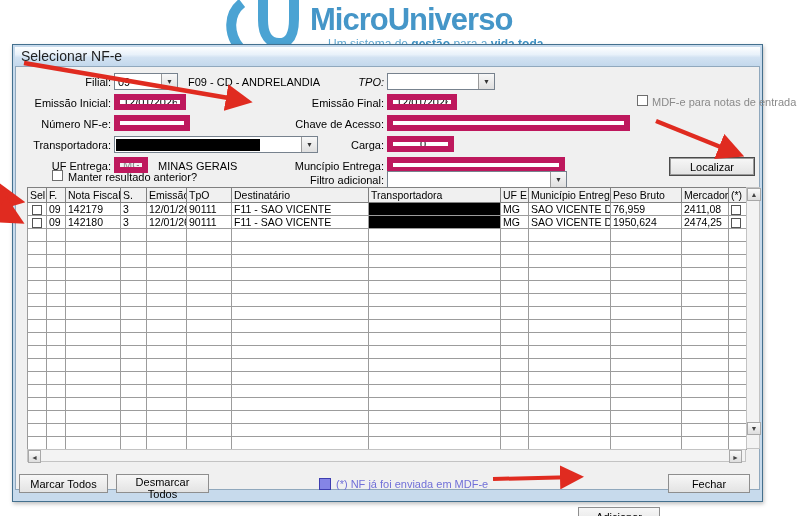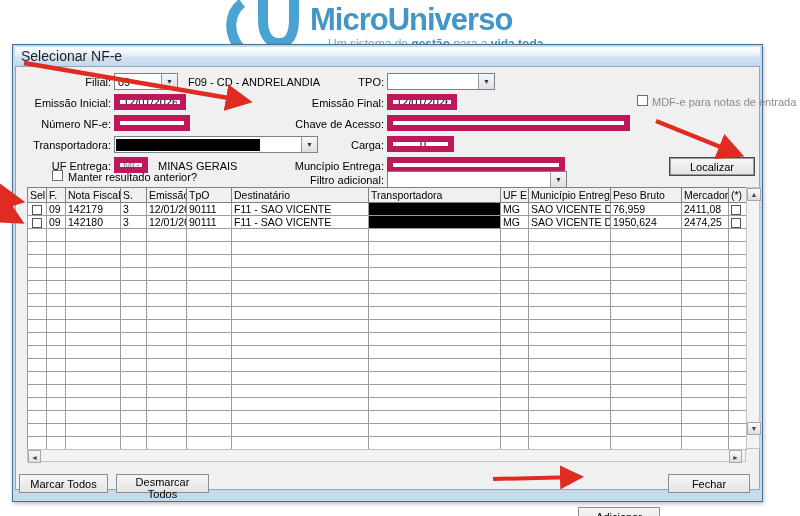--- a/index.html
+++ b/index.html
@@ -92,21 +92,21 @@
       <span>Selecionar NF-e</span>
     </div>
     <div class="client">
 
       <div class="lbl" style="left:10px;top:9px;width:85px;">Filial:</div>
       <div class="combo" style="left:98px;top:6px;width:64px;">
         <span class="val">09</span>
         <span class="arrow">▼</span>
       </div>
       <div class="statictext" style="left:172px;top:9px;">F09 - CD - ANDRELANDIA</div>
-      <div class="lbl" style="left:270px;top:9px;width:98px;">TPO:</div>
+      <div class="lbl" style="left:270px;top:9px;width:98px;font-style:italic;">TPO:</div>
       <div class="combo" style="left:371px;top:6px;width:108px;">
         <span class="val"></span>
         <span class="arrow">▼</span>
       </div>
 
       <div class="lbl" style="left:10px;top:30px;width:85px;">Emissão Inicial:</div>
       <input class="inp" style="left: 98px; top: 27px; width: 72px;" value="12/01/2026">
       <div class="lbl" style="left:270px;top:30px;width:98px;">Emissão Final:</div>
       <input class="inp" style="left: 371px; top: 27px; width: 70px;" value="12/01/2026">
       <span class="chk" style="left:621px;top:28px;"></span>
@@ -488,20 +488,23 @@
         <div class="sb-btn" style="left:0;bottom:13px;width:14px;height:13px;">▼</div>
       </div>
 
       <div class="sb" style="left:11px;top:382px;width:719px;height:13px;">
         <div class="sb-btn" style="left:0;top:0;width:13px;height:13px;line-height:13px;">◄</div>
         <div class="sb-btn" style="right:3px;top:0;width:13px;height:13px;line-height:13px;">►</div>
       </div>
 
       <button class="btn" style="left:100px;top:407px;width:93px;height:19px;">Desmarcar Todos</button>
       <button class="btn" style="left:3px;top:407px;width:89px;height:19px;">Marcar Todos</button>
+      <div class="legend" style="left:303px;top:411px;">
+        <span class="legend-sq"></span><span>(*) NF já foi enviada em MDF-e</span>
+      </div>
       <button class="btn" style="left:562px;top:407px;width:82px;height:19px;margin-top:33px;">Adicionar</button>
       <button class="btn" style="left:652px;top:407px;width:82px;height:19px;">Fechar</button>
     </div>
   </div>
 
   <svg class="arrows" viewBox="0 0 800 516">
     <defs>
       <marker id="ah" markerWidth="6" markerHeight="6" refX="4.5" refY="3" orient="auto">
         <path d="M0,0 L6,3 L0,6 z" fill="#e02b20"></path>
       </marker>

